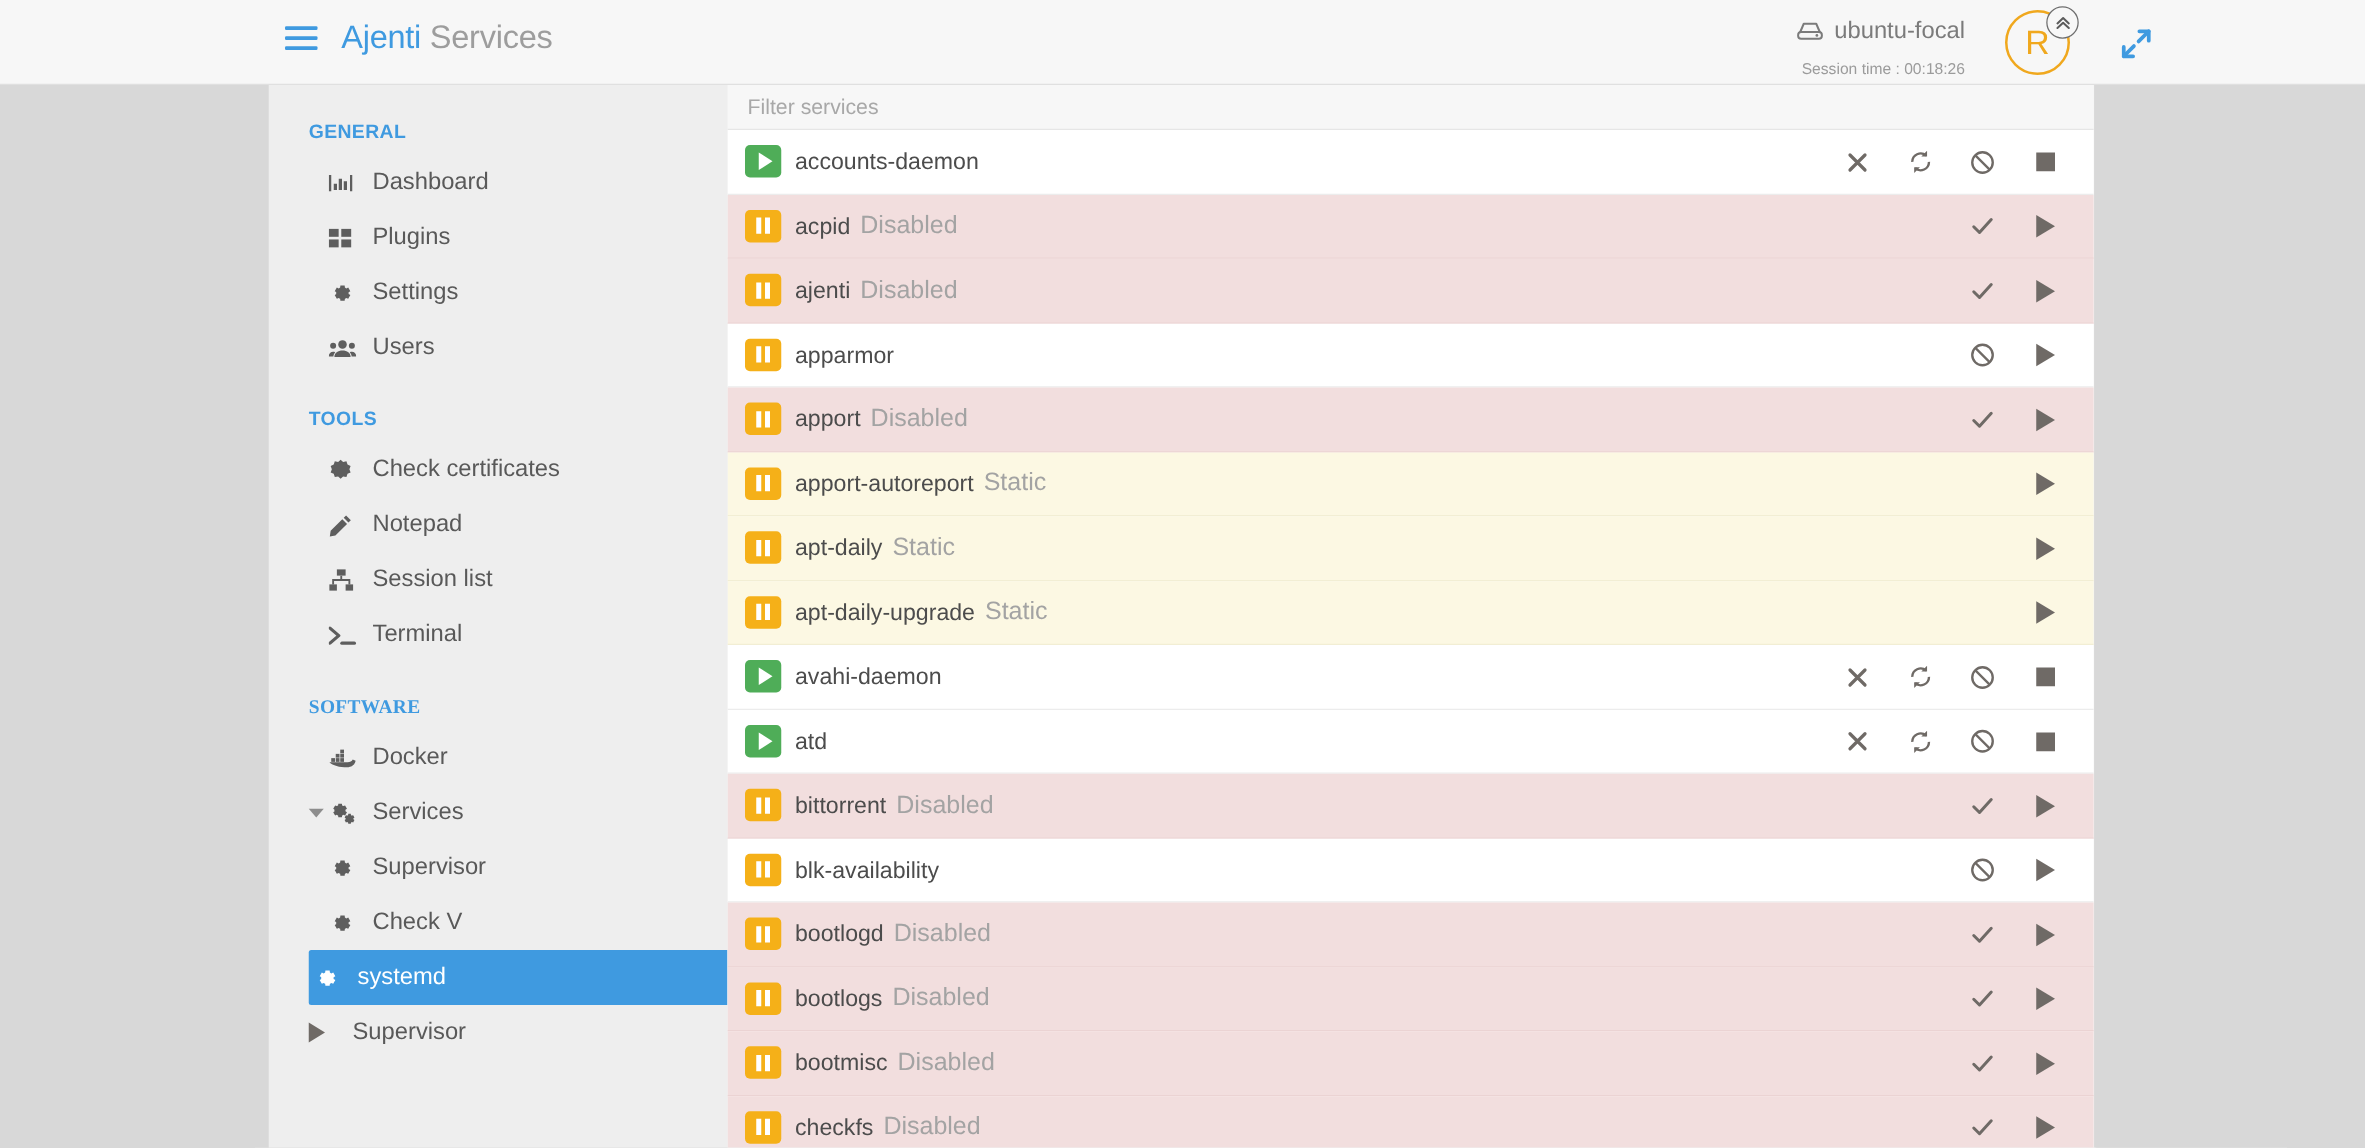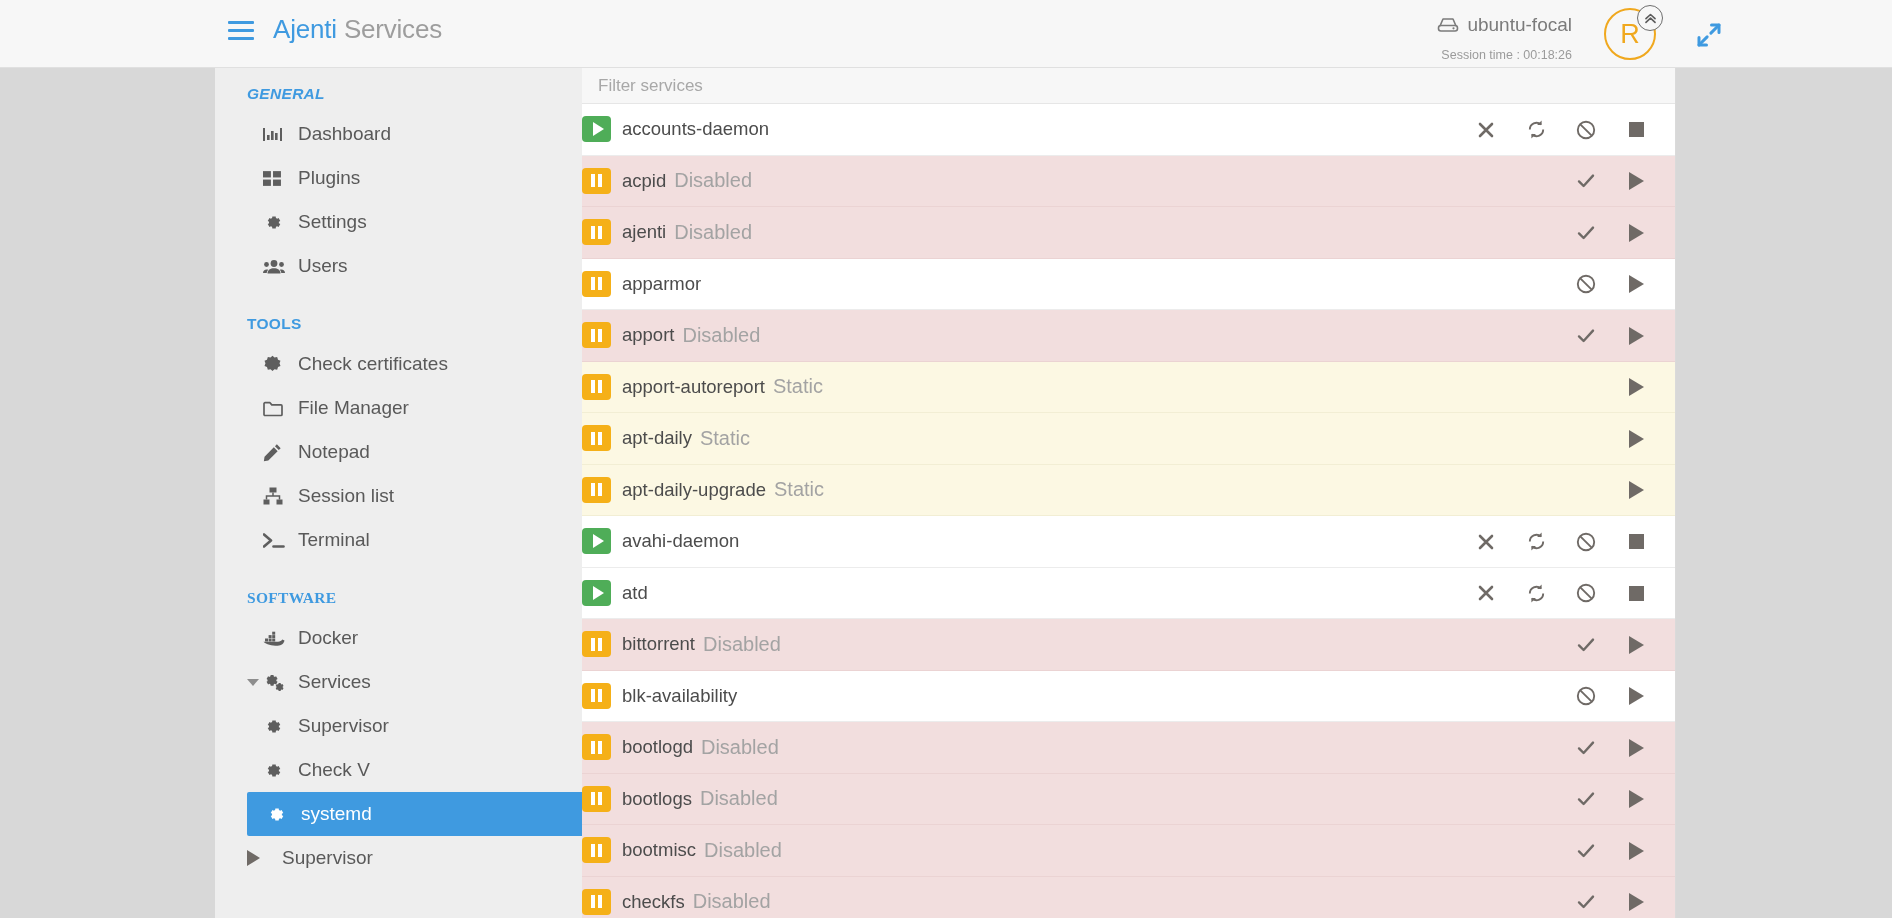--- a/index.html
+++ b/index.html
@@ -109,21 +109,21 @@
     display: inline-flex; align-items: center; justify-content: flex-start;
     color: #5e5e5e;
     margin-right: 7px;
   }
   .nav-item.sub { padding-left: 48px; }
   .nav-item.active {
     background: #3f9ae0;
     color: #ffffff;
     width: 340px;
     margin-left: 32px;
-    padding-left: 19px;
+    padding-left: 4px;
     border-radius: 2px;
   }
   .nav-item.active .ico { color: #fff; }
   .caret {
     position: absolute; left: 32px;
     width: 0; height: 0;
     border-left: 6px solid transparent;
     border-right: 6px solid transparent;
     border-top: 7px solid #8d8d8d;
   }
@@ -161,20 +161,21 @@
     font-size: 17px; color: #555;
     width: 500px;
   }
   #filter-input::placeholder { color: #a8a8a8; }
 
   .srv-row {
     position: relative;
     height: 51.5px;
     display: flex; align-items: center;
     border-bottom: 1px solid #ececec;
+    padding-left: 14px;
     background: #ffffff;
   }
   .srv-row.state-disabled { background: #f2dede; border-bottom-color: #ebd3d3; align-items: center; }
   .srv-row.state-static   { background: #fcf8e3; border-bottom-color: #f2eed4; }
   .srv-row.state-plain    { background: #ffffff; }
 
   .badge {
     width: 29px; height: 26px; min-width: 29px;
     border-radius: 4px;
     display: flex; align-items: center; justify-content: center;
@@ -274,21 +275,21 @@
       <path d="M20 4 L13.5 10.5" fill="none" stroke="#3f9ae0" stroke-width="2.4" stroke-linecap="round"></path>
       <path d="M4 20 L10.5 13.5" fill="none" stroke="#3f9ae0" stroke-width="2.4" stroke-linecap="round"></path>
     </svg>
   </div>
 </div>
 
 <div id="gutter"></div>
 
 <div id="sidebar">
 
-  <div class="nav-section" style="margin-top:17px;font-style:italic;">GENERAL</div>
+  <div class="nav-section" style="margin-top:29px;">GENERAL</div>
 
   <div class="nav-item" style="margin-top:9px;">
     <span class="ico">
       <svg width="19" height="17" viewBox="0 0 19 17">
         <rect x="0" y="2" width="2" height="13" fill="#5e5e5e"></rect>
         <rect x="17" y="2" width="2" height="13" fill="#5e5e5e"></rect>
         <rect x="4" y="9" width="2.6" height="5" fill="#5e5e5e"></rect>
         <rect x="8" y="5" width="2.6" height="9" fill="#5e5e5e"></rect>
         <rect x="12" y="7" width="2.6" height="7" fill="#5e5e5e"></rect>
       </svg>
@@ -336,28 +337,20 @@
 
   <div class="nav-item" style="margin-top:9px;">
     <span class="ico">
       <svg width="19" height="19" viewBox="0 0 20 20">
         <path fill="#5e5e5e" d="M10 0.8l2.1 1.9 2.8-.5.9 2.7 2.6 1.2-1 2.7 1 2.7-2.6 1.2-.9 2.7-2.8-.5L10 16.8l-2.1-1.9-2.8.5-.9-2.7L1.6 11.5l1-2.7-1-2.7 2.6-1.2.9-2.7 2.8.5z"></path>
       </svg>
     </span>
     <span>Check certificates</span>
   </div>
 
-  <div class="nav-item">
-    <span class="ico">
-      <svg width="20" height="17" viewBox="0 0 20 16">
-        <path d="M1 14 V3.2 A1 1 0 012 2.2 H7 L8.8 4.4 H18 A1 1 0 0119 5.4 V14 A1 1 0 0118 15 H2 A1 1 0 011 14z" fill="none" stroke="#5e5e5e" stroke-width="1.7" stroke-linejoin="round"></path>
-      </svg>
-    </span>
-    <span>File Manager</span>
-  </div>
 
   <div class="nav-item">
     <span class="ico">
       <svg width="19" height="19" viewBox="0 0 20 20">
         <path fill="#5e5e5e" d="M14.6 1.4l4 4-2 2-4-4zM11.4 4.6l4 4L5.6 18.4 0.9 19.1 1.6 14.4z"></path>
       </svg>
     </span>
     <span>Notepad</span>
   </div>
 

